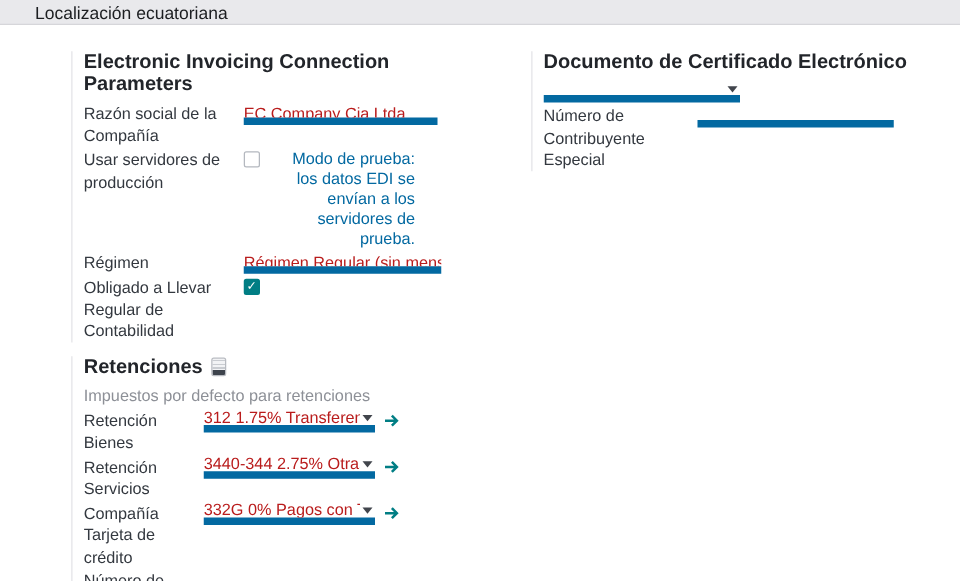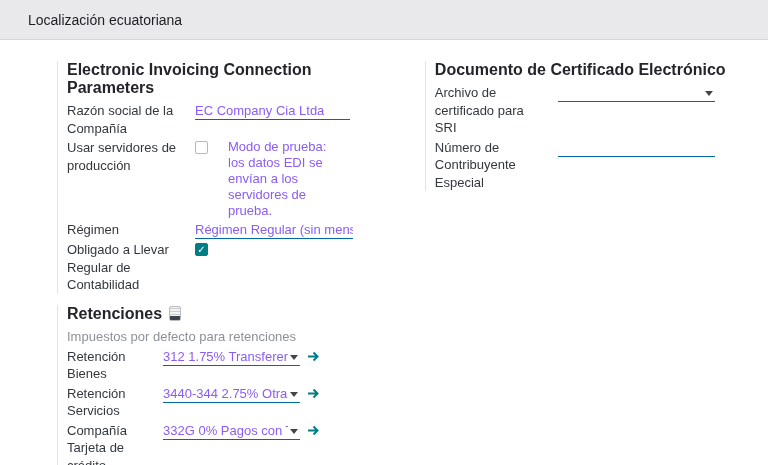--- a/index.html
+++ b/index.html
@@ -7,21 +7,21 @@
   body {
     width: 768px; height: 465px; overflow: hidden;
     background: #ffffff;
     font-family: "Liberation Sans", sans-serif;
     font-size: 13px; color: #2e3338;
     -webkit-font-smoothing: antialiased;
   }
 
   
   .topbar {
-    height: 40px; background: #e9e9ec;
+    height: 20px; background: #e9e9ec;
     border-bottom: 1px solid #d6d6da;
     display: flex; align-items: center;
     padding-left: 28px;
   }
   .topbar .title { font-size: 14px; color: #1c1e21; }
 
   
   .content { display: flex; align-items: flex-start; padding-top: 21px; }
   .col-left  { margin-left: 57px; width: 336px; }
   .col-right { margin-left: 62px; width: 377px; }
@@ -40,24 +40,24 @@
   .label {
     width: 128px; flex-shrink: 0; padding-right: 10px;
     color: #33383f; line-height: 17.5px;
   }
   .block-ret .label { width: 96px; }
   .col-right .label { width: 123px; }
 
   .field { display: flex; align-items: flex-start; }
 
   .input-line {
-    border-bottom: 1px solid #0369a1;
+    border-bottom: 6px solid #0369a1;
     height: 18px; line-height: 17px;
     white-space: nowrap; overflow: hidden;
-    color: #8b5cf6;
+    color: #b91c1c;
   }
   .w-razon   { width: 155px; }
   .w-regimen { width: 158px; }
   .w-ret     { width: 137px; }
   .w-agente  { width: 155px; }
   .w-right   { width: 157px; }
 
   .sel { display: flex; align-items: center; }
   .sel .sel-value { flex: 1 1 auto; overflow: hidden; white-space: nowrap; }
   .caret {
@@ -74,21 +74,21 @@
   
   .checkbox {
     width: 13px; height: 13px; border-radius: 2px; margin-top: 2px;
     border: 1px solid #b4b8bf; background: #fff; flex: 0 0 auto;
     display: flex; align-items: center; justify-content: center;
     font-size: 10px; color: #fff; line-height: 1;
   }
   .checkbox.checked { background: #017e84; border-color: #017e84; }
   .checkbox.checked::after { content: "✓"; }
 
-  .help-text { width: 104px; margin-left: 20px; line-height: 16px; color: #8b5cf6; }
+  .help-text { width: 104px; margin-left: 20px; line-height: 16px; color: #0369a1; text-align: right; }
 
   
   .doc-icon {
     width: 12px; height: 15px; margin-left: 7px;
     border: 1px solid #b8bbc1; border-radius: 2px;
     background:
       linear-gradient(#3d434c, #3d434c) 0 100% / 100% 4px no-repeat,
       repeating-linear-gradient(#f2f3f5 0 1px, #c9ccd1 1px 2px, #f2f3f5 2px 3px);
   }
 </style>
@@ -191,21 +191,20 @@
         </div>
       </div>
     </div>
   </div>
 
   <div class="col-right">
     <div class="block">
       <h3 class="section-title">Documento de Certificado Electrónico</h3>
 
       <div class="row">
-        <div class="label">Archivo de certificado para SRI</div>
         <div class="field">
           <div class="input-line sel sel-right w-right">
             <span class="sel-value"></span>
             <span class="caret"></span>
           </div>
         </div>
       </div>
 
       <div class="row">
         <div class="label">Número de Contribuyente Especial</div>

